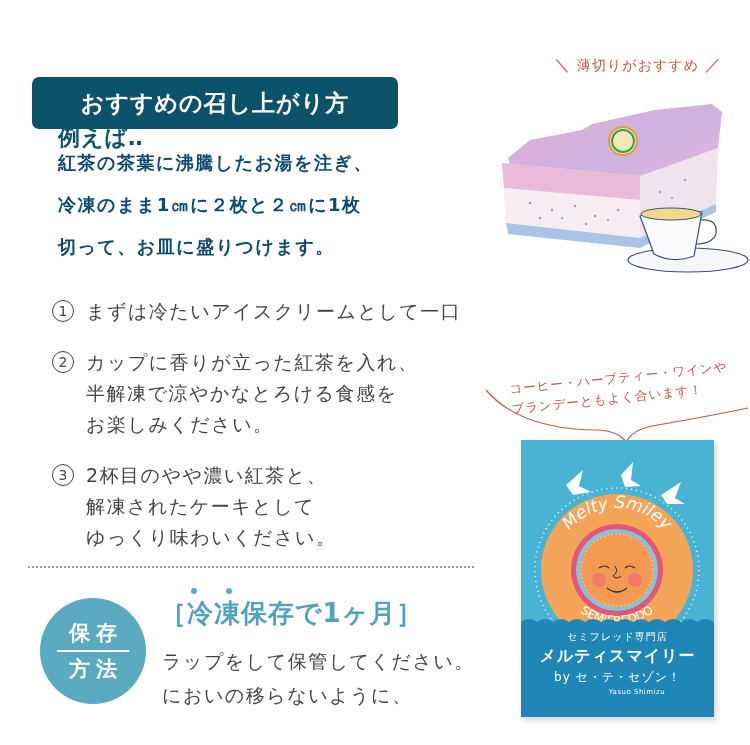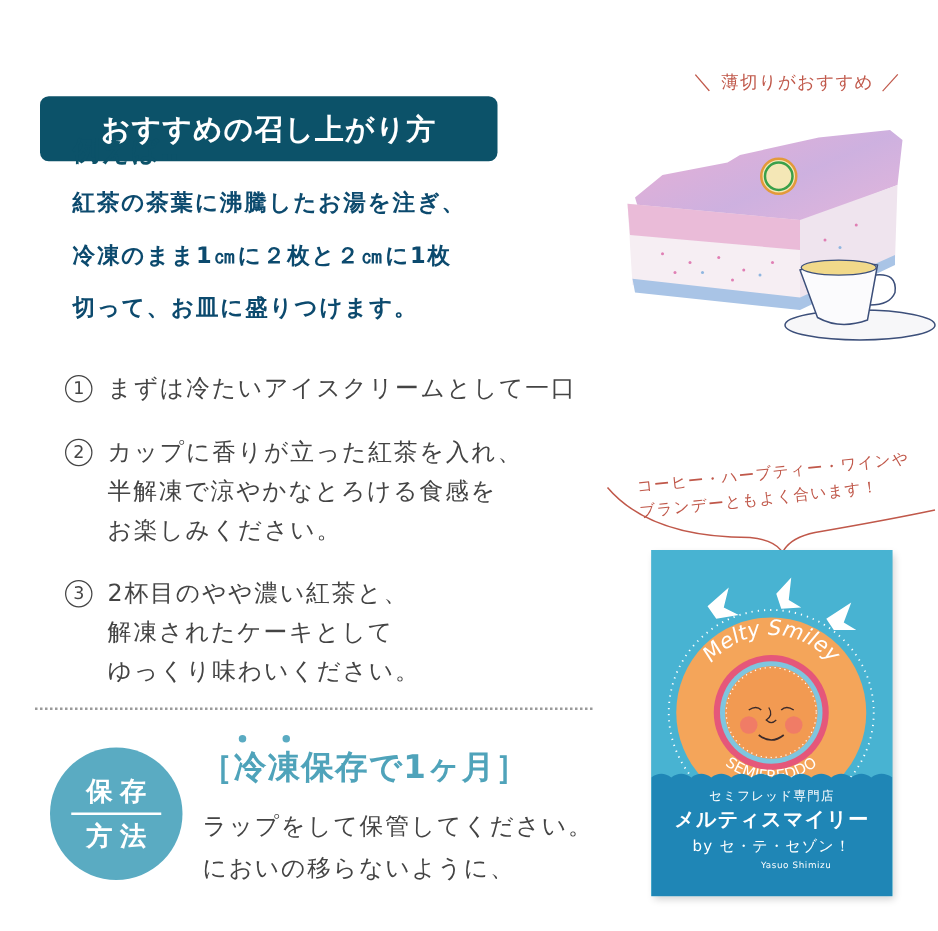--- a/index.html
+++ b/index.html
@@ -7,21 +7,21 @@
   body { position: relative; font-family: "DejaVu Sans", sans-serif; }
 
   .title-banner {
     position: absolute; left: 32px; top: 34px; width: 366px; height: 52px;
     background: #0c5269; border-radius: 7px;
     color: #ffffff; font-size: 23px; font-weight: bold;
     display: flex; align-items: center; justify-content: center; letter-spacing: 1px; margin-top: 43px;
   }
 
   .example-heading {
-    position: absolute; left: 58px; top: 106px;
+    position: absolute; left: 58px; top: 123px;
     color: #0c5269; font-size: 22px; font-weight: bold; letter-spacing: 1px;
   }
   .example-body {
     position: absolute; left: 58px; top: 142px; width: 430px;
   }
   .example-line {
     color: #0c4a6e; font-size: 18px; font-weight: bold; line-height: 42px;
     letter-spacing: 1.5px; white-space: nowrap;
   }
 

